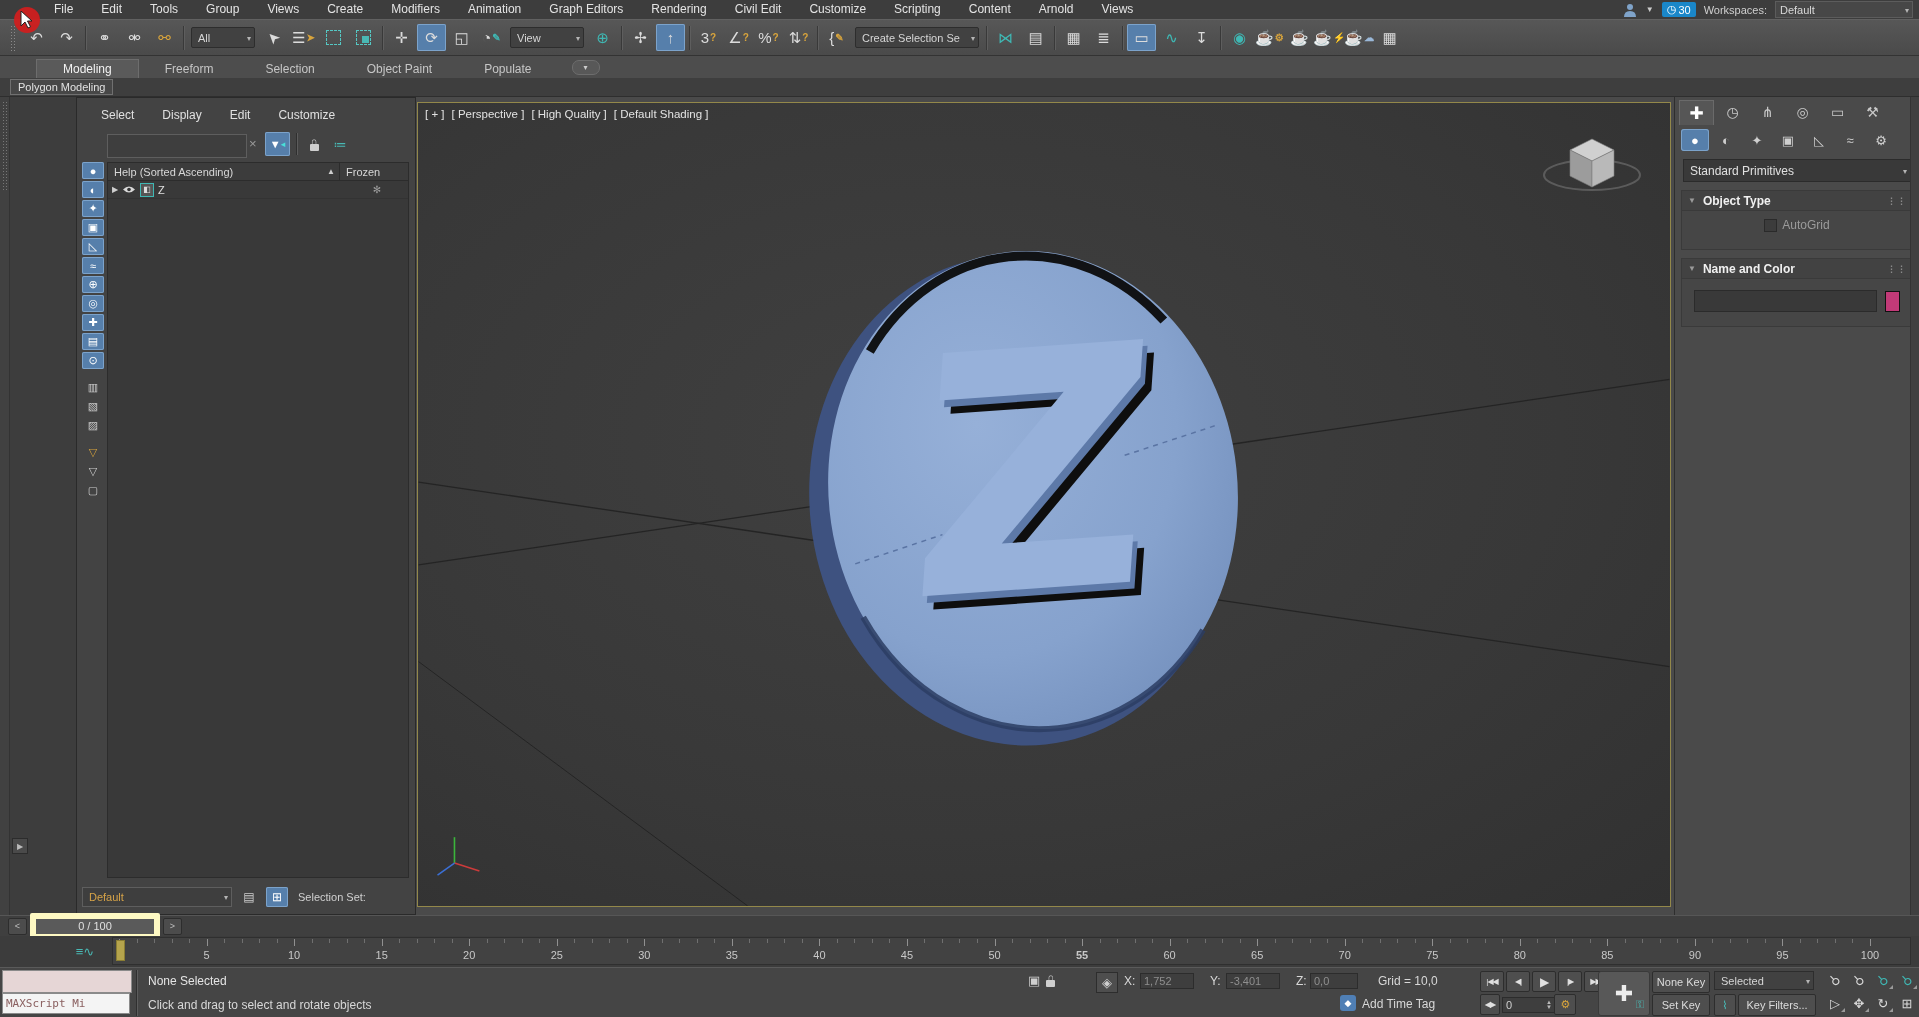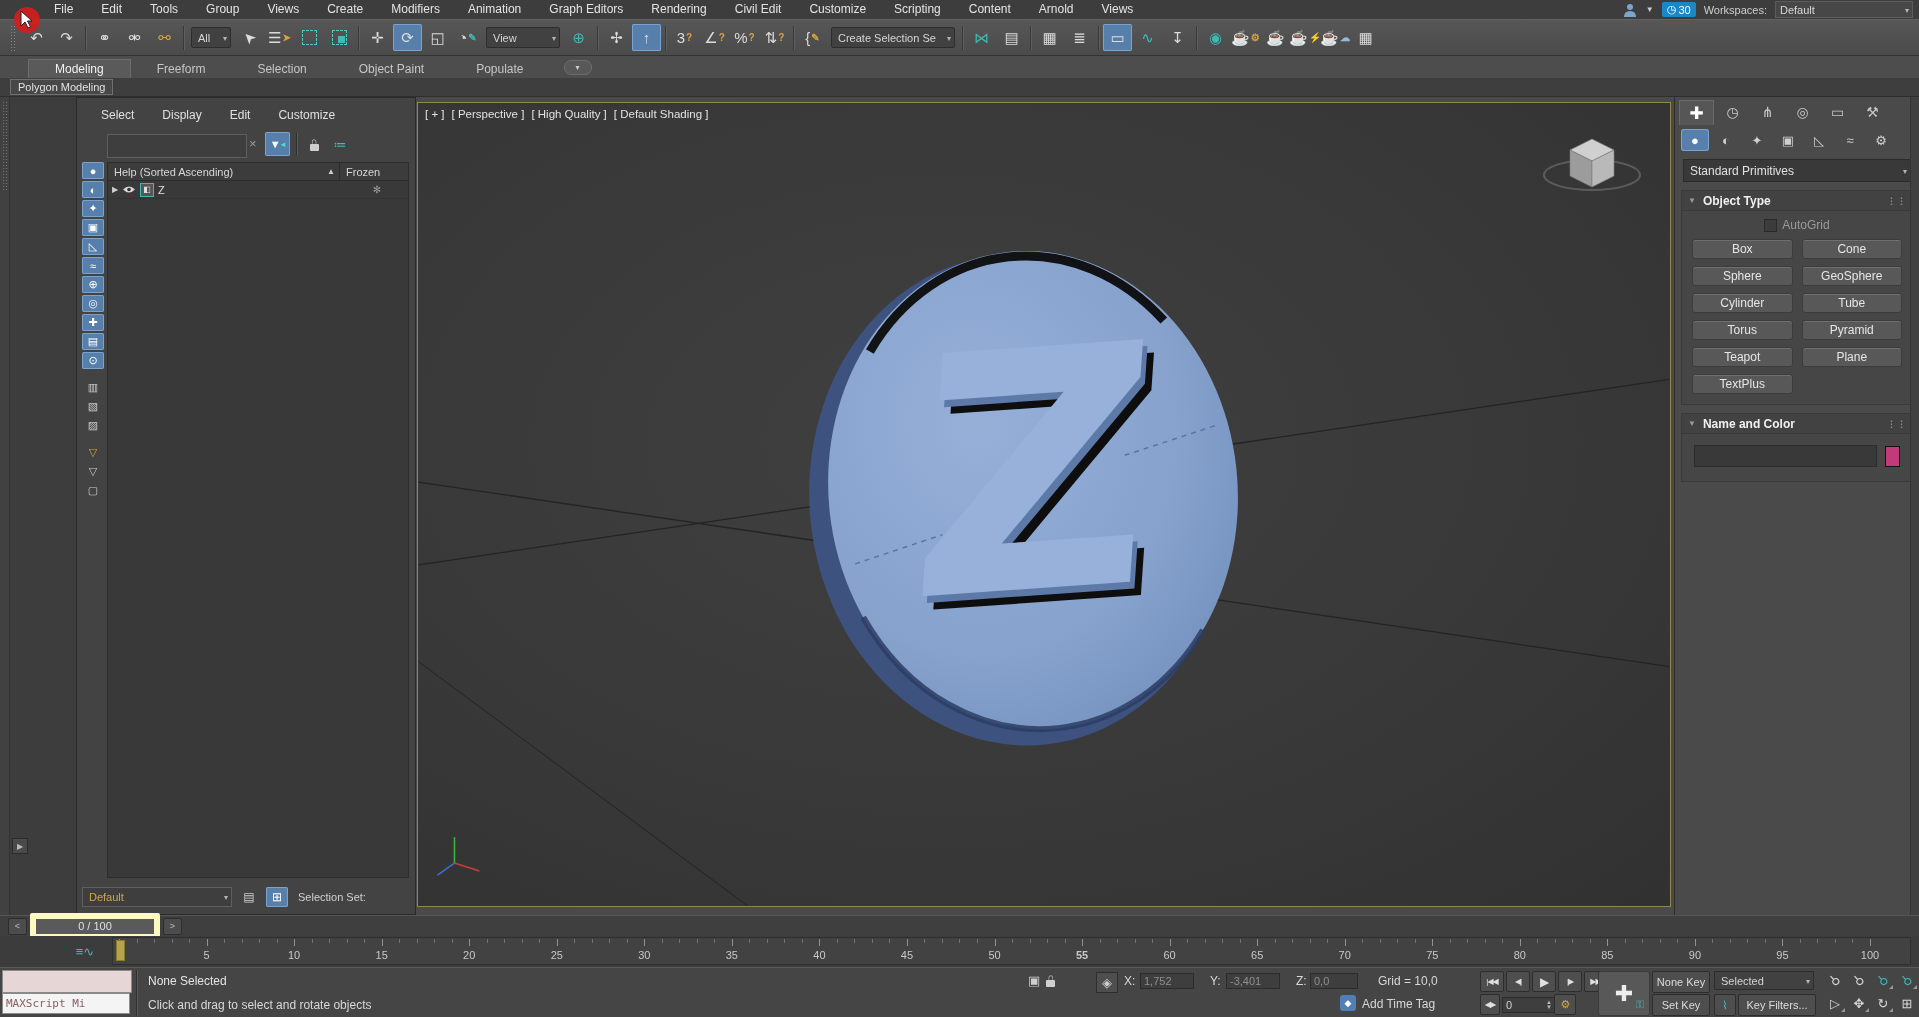--- a/index.html
+++ b/index.html
@@ -30,21 +30,21 @@
   .tb-btn.active{background:#567fab;box-shadow:inset 0 0 0 1px #7ca3cb;}
   .tb-btn .acc{font-size:10px;margin-left:1px;font-weight:bold;}
   .tb-sep{width:1px;height:24px;background:#393939;box-shadow:1px 0 0 #5e5e5e;margin:0 3px;flex:none;}
   .tb-dd{position:relative;display:flex;align-items:center;background:#414141;border:1px solid #2d2d2d;
          border-radius:2px;height:21px;font-size:11px;color:#d6d6d6;padding:0 16px 0 6px;margin:0 3px;
          box-sizing:border-box;flex:none;white-space:nowrap;overflow:hidden;}
   .box-ico{width:13px;height:13px;border:1px dashed #55c8c4;position:relative;}
   .box-ico .fill{position:absolute;right:1px;bottom:1px;width:7px;height:7px;background:#49b8b4;}
   
   #ribbontabs{position:absolute;left:0;top:56px;width:1919px;height:22px;background:#4d4d4d;
-              display:flex;align-items:flex-end;padding-left:28px;box-sizing:border-box;font-size:12px;}
+              display:flex;align-items:flex-end;padding-left:36px;box-sizing:border-box;font-size:12px;}
   .rtab{padding:2px 26px;color:#c6c6c6;}
   .rtab.active{background:#5a5a5a;border:1px solid #6d6d6d;border-bottom:none;color:#f2f2f2;}
   #ribbon-min{width:26px;height:13px;background:#585858;border:1px solid #6d6d6d;border-radius:7px;
               font-size:8px;color:#ccc;display:flex;align-items:center;justify-content:center;margin:0 0 3px 14px;}
   #ribbonsub{position:absolute;left:0;top:78px;width:1919px;height:19px;background:#3e3e3e;
              border-bottom:1px solid #2e2e2e;box-sizing:border-box;display:flex;align-items:center;}
   #polytab{margin-left:10px;background:#474747;border:1px solid #707070;font-size:11px;color:#e2e2e2;
            padding:1px 7px;}
   
   #dockgap{position:absolute;left:0;top:97px;width:76px;height:818px;background:#3d3d3d;}
@@ -237,21 +237,21 @@
     <div class="tb-btn">
       <span>⚭</span>
     </div>
     <div class="tb-btn">
       <span>⚮</span>
     </div>
     <div class="tb-btn">
       <span style="color: rgb(216, 164, 60);">⚯</span>
     </div>
     <div class="tb-sep"></div>
-    <div class="tb-dd" style="width: 40px;">
+    <div class="tb-dd" style="width: 64px;">
       <span>All</span>
       <span class="dd-caret">▾</span>
     </div>
     <div class="tb-btn">
       <span style="transform: rotate(-135deg);">➤</span>
     </div>
     <div class="tb-btn">
       <span>☰</span>
       <span class="acc" style="color: rgb(216, 164, 60);">➤</span>
     </div>
@@ -535,33 +535,20 @@
     <div class="ro-head">
       <span class="tri">▼</span>
       <span>Object Type</span>
       <span class="gripdots">⋮⋮</span>
     </div>
     <div class="ro-body">
       <div id="autogrid-row">
         <div id="autogrid-cb"></div>
         <span id="autogrid-lbl">AutoGrid</span>
       </div>
-      <div id="objtype-grid">
-          <div class="ot-btn">Box</div>
-          <div class="ot-btn">Cone</div>
-          <div class="ot-btn">Sphere</div>
-          <div class="ot-btn">GeoSphere</div>
-          <div class="ot-btn">Cylinder</div>
-          <div class="ot-btn">Tube</div>
-          <div class="ot-btn">Torus</div>
-          <div class="ot-btn">Pyramid</div>
-          <div class="ot-btn">Teapot</div>
-          <div class="ot-btn">Plane</div>
-          <div class="ot-btn">TextPlus</div>
-        </div>
     </div>
   </div>
   <div class="rollout">
     <div class="ro-head">
       <span class="tri">▼</span>
       <span>Name and Color</span>
       <span class="gripdots">⋮⋮</span>
     </div>
     <div class="ro-body">
       <div id="nc-row">

